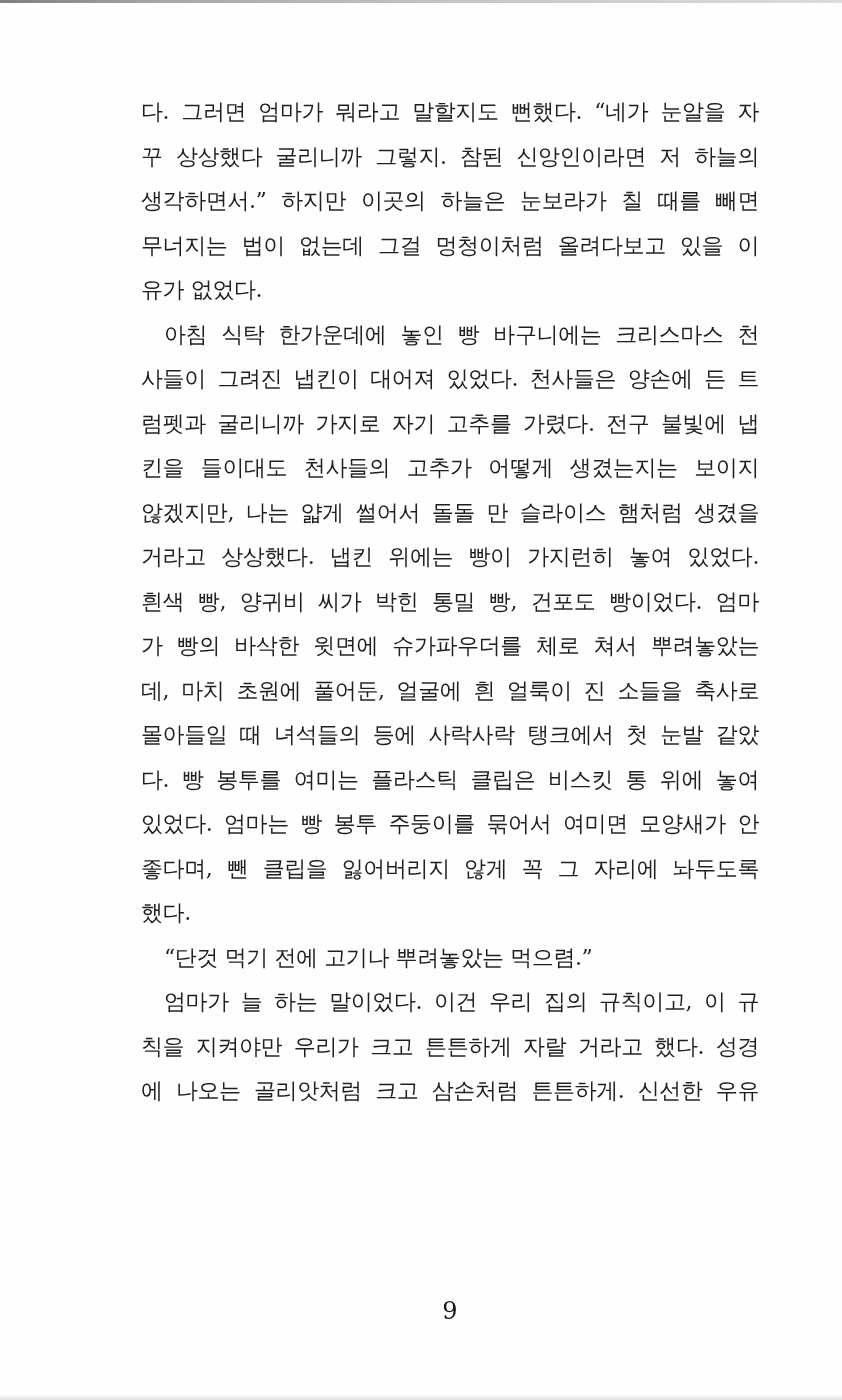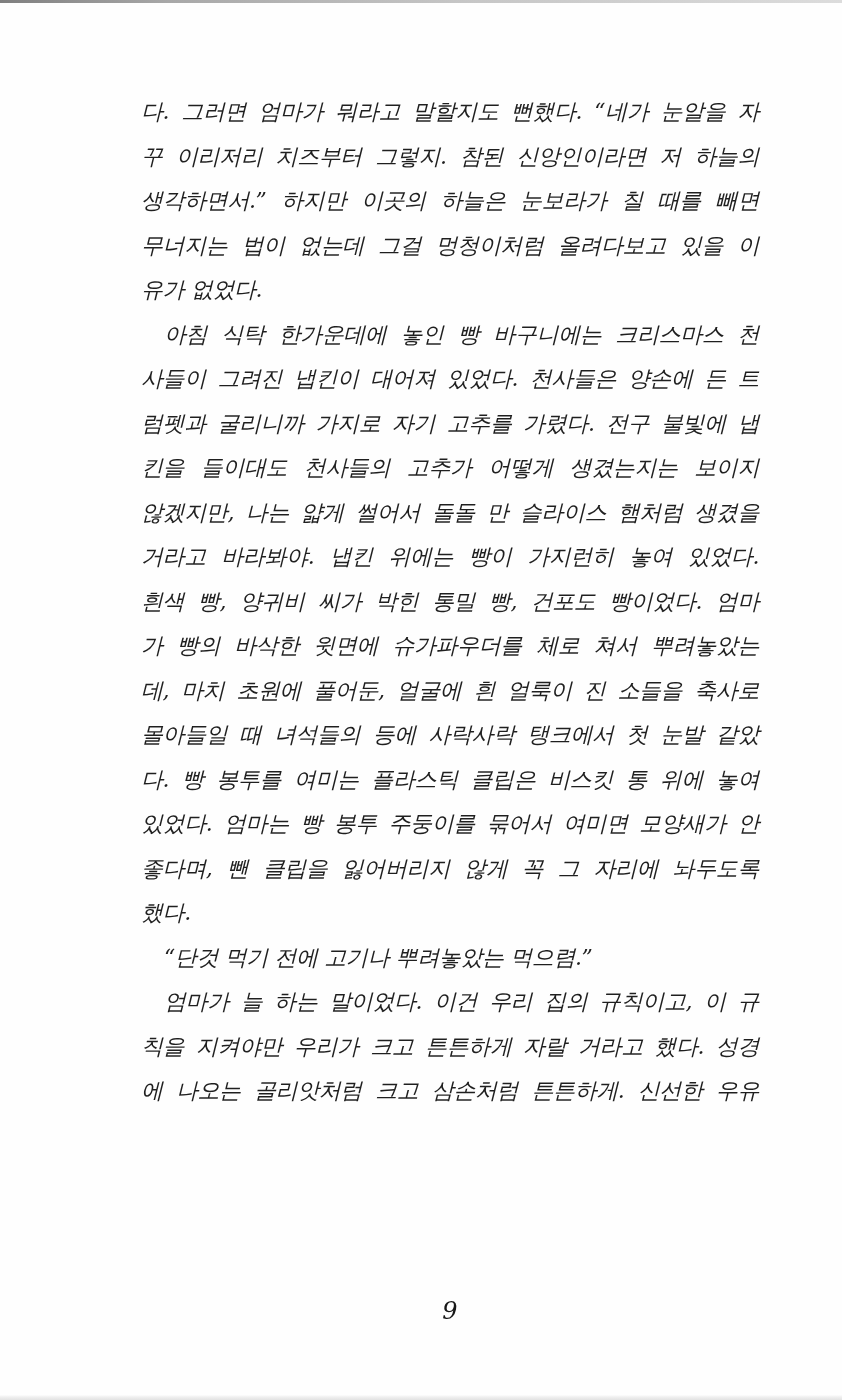--- a/index.html
+++ b/index.html
@@ -57,35 +57,35 @@
     left: 141px;
     width: 618px;
     text-align: center;
     font-size: 24px;
     color: #161616;
   }
 </style>
 </head>
 <body>
 
-<div class="page" style="background: rgb(254, 254, 254); color: rgb(31, 31, 31); font-style: italic;">
+<div class="page" style="background: rgb(254, 254, 254); color: rgb(31, 31, 31);">
   <div class="edge-top"></div>
 
   <main class="text-block">
       <div class="line">다. 그러면 엄마가 뭐라고 말할지도 뻔했다. “네가 눈알을 자</div>
-      <div class="line">꾸 이리저리 치즈부터 그렇지. 참된 신앙인이라면 저 하늘의</div>
+      <div class="line">꾸 상상했다 굴리니까 그렇지. 참된 신앙인이라면 저 하늘의</div>
       <div class="line">생각하면서.” 하지만 이곳의 하늘은 눈보라가 칠 때를 빼면</div>
       <div class="line">무너지는 법이 없는데 그걸 멍청이처럼 올려다보고 있을 이</div>
       <div class="line para-end">유가 없었다.</div>
       <div class="line indent">아침 식탁 한가운데에 놓인 빵 바구니에는 크리스마스 천</div>
       <div class="line">사들이 그려진 냅킨이 대어져 있었다. 천사들은 양손에 든 트</div>
       <div class="line">럼펫과 굴리니까 가지로 자기 고추를 가렸다. 전구 불빛에 냅</div>
       <div class="line">킨을 들이대도 천사들의 고추가 어떻게 생겼는지는 보이지</div>
       <div class="line">않겠지만, 나는 얇게 썰어서 돌돌 만 슬라이스 햄처럼 생겼을</div>
-      <div class="line">거라고 바라봐야. 냅킨 위에는 빵이 가지런히 놓여 있었다.</div>
+      <div class="line">거라고 상상했다. 냅킨 위에는 빵이 가지런히 놓여 있었다.</div>
       <div class="line">흰색 빵, 양귀비 씨가 박힌 통밀 빵, 건포도 빵이었다. 엄마</div>
       <div class="line">가 빵의 바삭한 윗면에 슈가파우더를 체로 쳐서 뿌려놓았는</div>
       <div class="line">데, 마치 초원에 풀어둔, 얼굴에 흰 얼룩이 진 소들을 축사로</div>
       <div class="line">몰아들일 때 녀석들의 등에 사락사락 탱크에서 첫 눈발 같았</div>
       <div class="line">다. 빵 봉투를 여미는 플라스틱 클립은 비스킷 통 위에 놓여</div>
       <div class="line">있었다. 엄마는 빵 봉투 주둥이를 묶어서 여미면 모양새가 안</div>
       <div class="line">좋다며, 뺀 클립을 잃어버리지 않게 꼭 그 자리에 놔두도록</div>
       <div class="line para-end">했다.</div>
       <div class="line indent para-end">“단것 먹기 전에 고기나 뿌려놓았는 먹으렴.”</div>
       <div class="line indent">엄마가 늘 하는 말이었다. 이건 우리 집의 규칙이고, 이 규</div>

